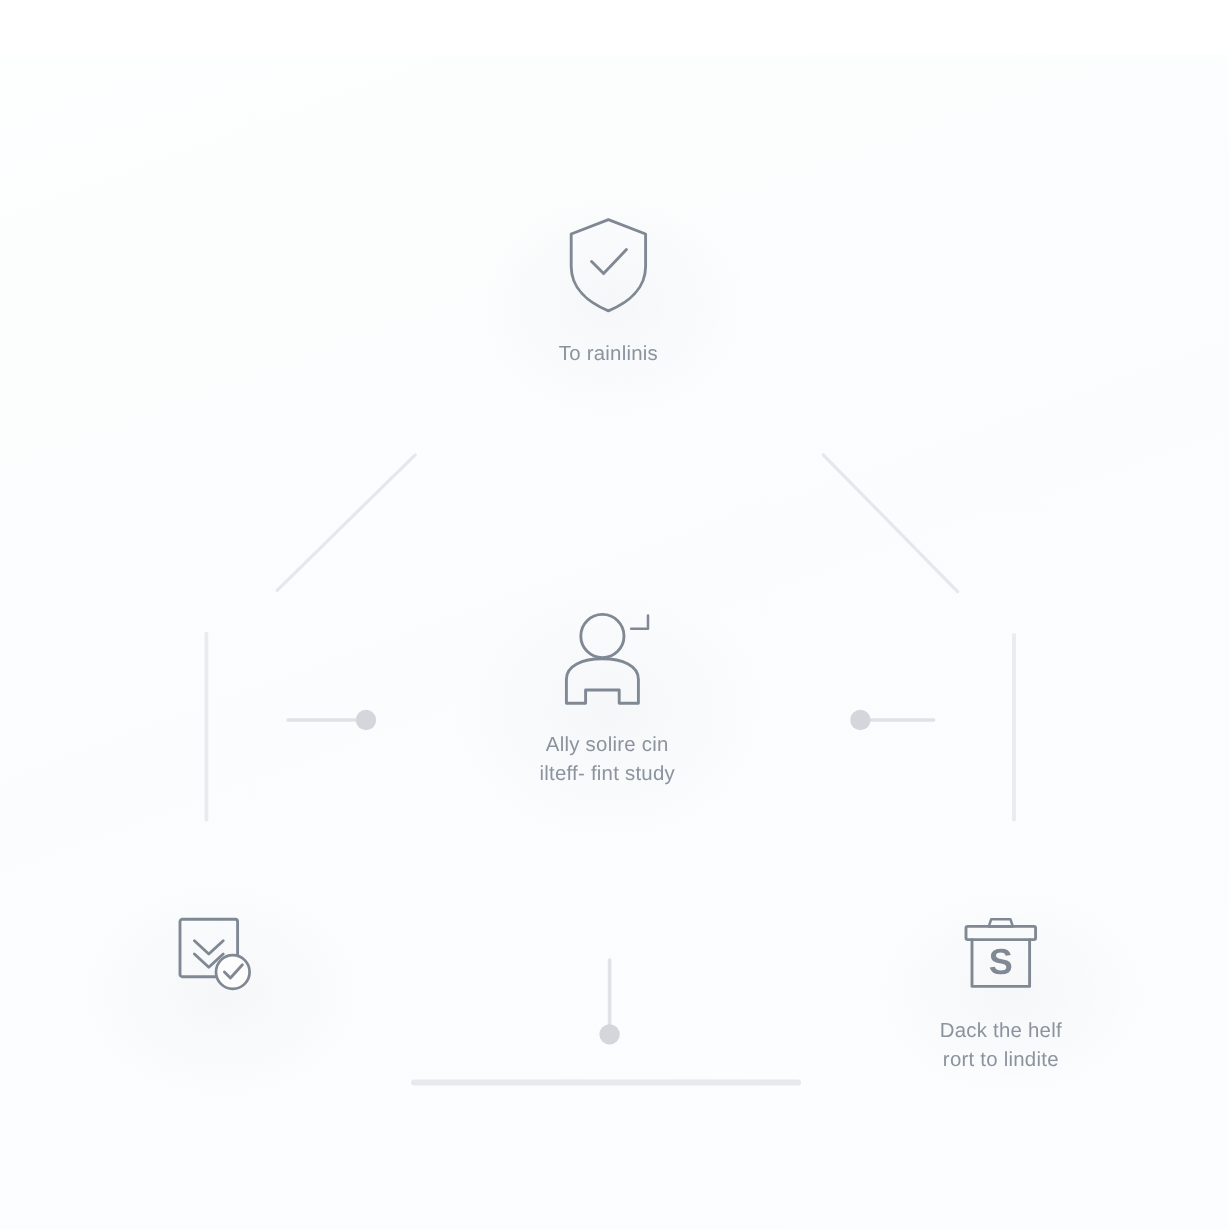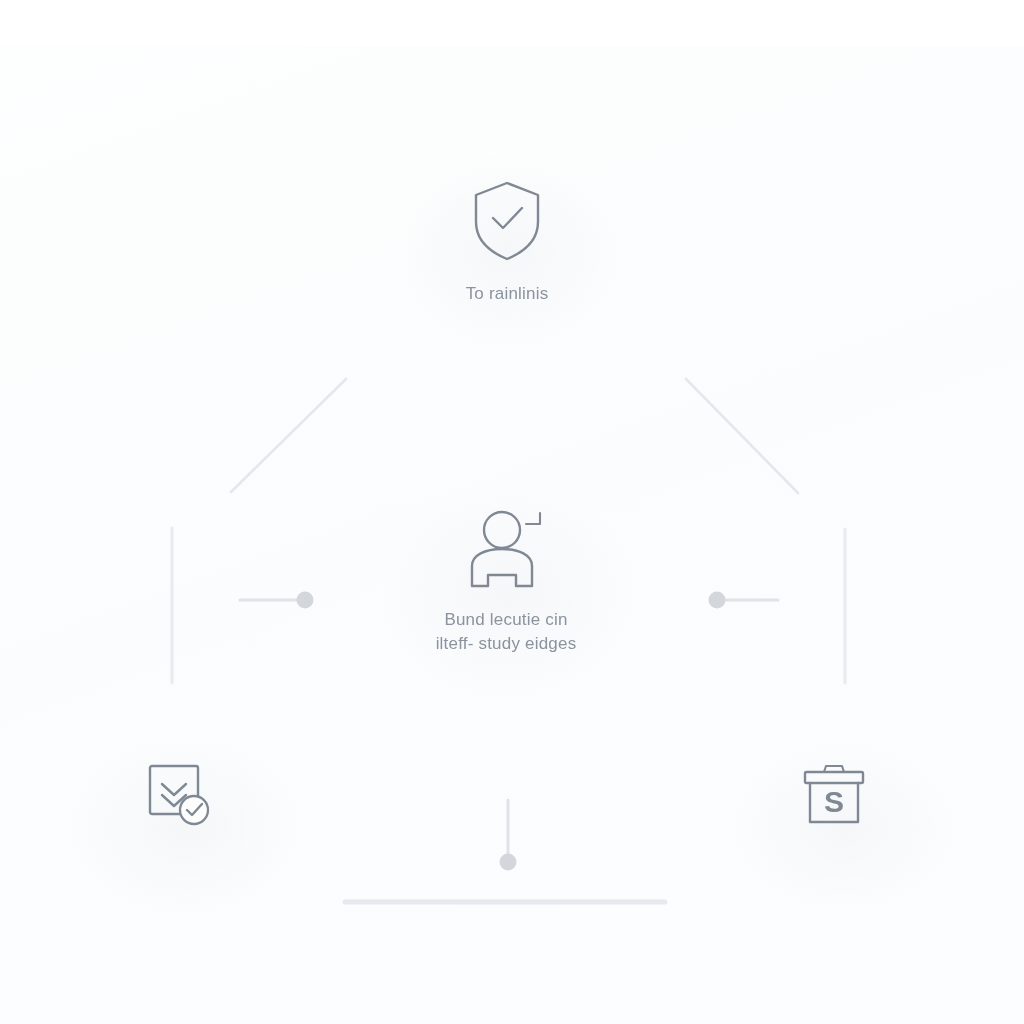--- a/index.html
+++ b/index.html
@@ -124,22 +124,22 @@
 
   <div class="node" style="left:406px; top:462px; width:200px;">
     <span class="node-icon">
       <svg width="84" height="82" viewBox="0 0 84 82" xmlns="http://www.w3.org/2000/svg">
         <circle class="icon-stroke" cx="38" cy="22" r="18"></circle>
         <path class="icon-stroke" d="M8 78 L8 58 C8 47 21 41 38 41 C55 41 68 47 68 58 L68 78 L52 78 L52 67 L24 67 L24 78 Z"></path>
         <path class="icon-stroke-thin" d="M62 16 L76 16 L76 5"></path>
       </svg>
     </span>
     <div class="node-label">
-      <span>Bund lecutie cin</span>
-      <span class="l2">ilteff- study eidges</span>
+      <span>Ally solire cin</span>
+      <span class="l2">ilteff- fint study</span>
     </div>
   </div>
 
   <div class="node" style="left:81px; top:716px; width:200px;">
     <span class="node-icon">
       <svg width="70" height="70" viewBox="0 0 70 70" xmlns="http://www.w3.org/2000/svg">
         <rect class="icon-stroke" x="4" y="4" width="48" height="48" rx="2"></rect>
         <path class="icon-stroke" d="M16 22 L28 33 L40 22"></path>
         <path class="icon-stroke" d="M16 33 L28 44 L40 33"></path>
         <circle class="icon-fill-bg" cx="48" cy="48" r="14"></circle>
@@ -150,15 +150,19 @@
 
   <div class="node" style="left:734px; top:714px; width:200px;">
     <span class="node-icon">
       <svg width="70" height="68" viewBox="0 0 70 68" xmlns="http://www.w3.org/2000/svg">
         <path class="icon-stroke-thin" d="M27 6 L43 6 L45 12 L25 12 Z"></path>
         <rect class="icon-stroke" x="6" y="12" width="58" height="11" rx="1.5"></rect>
         <path class="icon-stroke" d="M11 23 L11 62 L59 62 L59 23"></path>
         <text class="letter-mark" x="35" y="52">S</text>
       </svg>
     </span>
+    <div class="node-label">
+      <span>Dack the helf</span>
+      <span class="l2">rort to lindite</span>
+    </div>
   </div>
 
 </div>
 
 </body></html>

